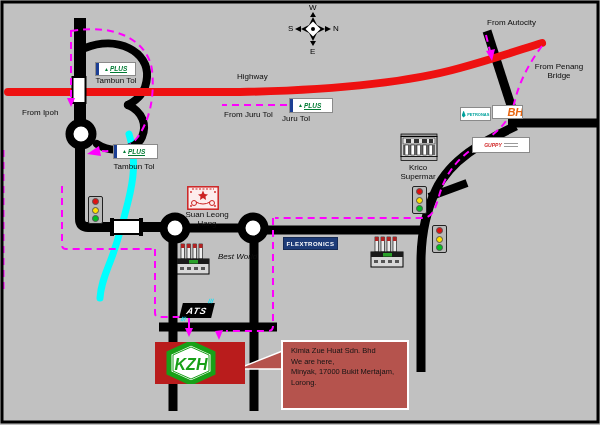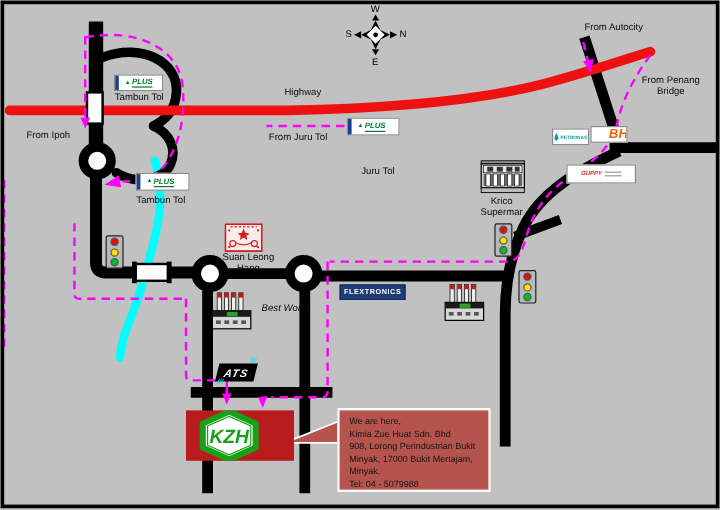--- a/index.html
+++ b/index.html
@@ -121,21 +121,21 @@
 
   <div class="compass-l" style="left:309px;top:3px;">W</div>
   <div class="compass-l" style="left:288px;top:24px;">S</div>
   <div class="compass-l" style="left:333px;top:24px;">N</div>
   <div class="compass-l" style="left:310px;top:47px;">E</div>
 
   <div class="lbl" style="left:22px;top:108px;text-align:center;">From Ipoh</div>
   <div class="lbl ctr" style="left:116px;top:76px;">Tambun Tol</div>
   <div class="lbl" style="left:237px;top:72px;">Highway</div>
   <div class="lbl" style="left:224px;top:110px;">From Juru Tol</div>
-  <div class="lbl ctr" style="left:315px;top:114px;margin-top:24px;">Juru Tol</div>
+  <div class="lbl ctr" style="left:296px;top:114px;">Juru Tol</div>
   <div class="lbl ctr" style="left:134px;top:162px;">Tambun Tol</div>
   <div class="lbl" style="left:459px;top:18px;padding-left:28px;">From Autocity</div>
   <div class="lbl ctr two" style="left:559px;top:62px;"><span>From Penang</span><br>
     <span>Bridge</span></div>
   <div class="lbl ctr two" style="left:418px;top:163px;"><span>Krico</span><br>
     <span>Supermar</span></div>
   <div class="lbl ctr two" style="left:207px;top:210px;"><span>Suan Leong</span><br>
     <span>Hang</span></div>
   <div class="lbl" style="left:218px;top:252px;font-style:italic;">Best World</div>
 
@@ -274,21 +274,19 @@
       <i class="y"></i>
       <i class="g"></i>
     </div>
   <div class="tl" style="left:432px;top:225px;">
       <i class="r"></i>
       <i class="y"></i>
       <i class="g"></i>
     </div>
 
   <div class="callout">
+    <div class="cl">Kimia Zue Huat Sdn. Bhd</div>
     <div class="cl">We are here,</div>
-    <div class="cl">Kimia Zue Huat Sdn. Bhd</div>
-    <div class="cl">908, Lorong Perindustrian Bukit</div>
     <div class="cl">Minyak, 17000 Bukit Mertajam,</div>
-    <div class="cl">Minyak.</div>
-    <div class="cl">Tel: 04 - 5079988</div>
+    <div class="cl">Lorong.</div>
   </div>
 
 </div>
 
 </body></html>

